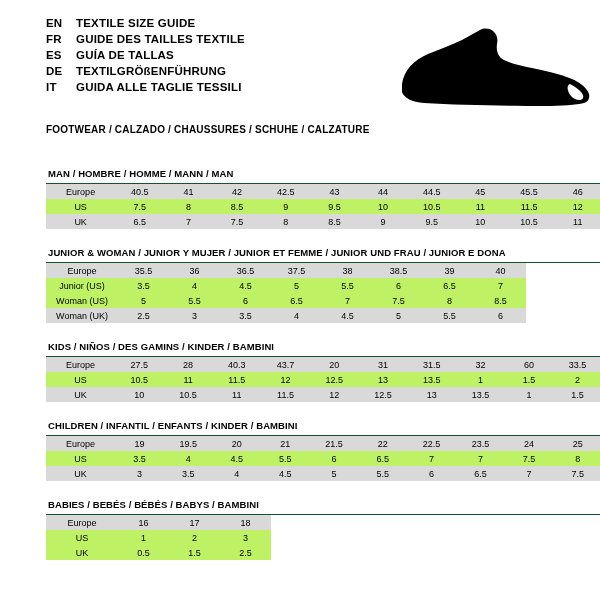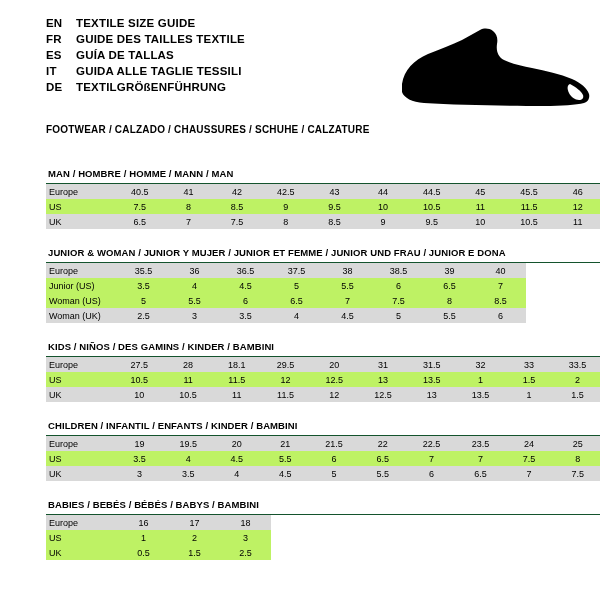--- a/index.html
+++ b/index.html
@@ -85,21 +85,21 @@
     font-size: 9px;
   }
   table.size-table td {
     height: 15px;
     padding: 0 3px;
     text-align: center;
     vertical-align: middle;
     white-space: nowrap;
   }
   table.size-table td.rowlabel {
-    text-align: left;
+    text-align: center;
     padding-left: 3px;
   }
   tr.shaded td {
     background: #d9d9d9;
   }
   tr.plain td {
     background: #bef264;
   }
   .spacer {
     height: 11px;
@@ -118,26 +118,26 @@
       </div>
       <div class="lang-row">
         <span class="lang-code">FR</span>
         <span class="lang-text">GUIDE DES TAILLES TEXTILE</span>
       </div>
       <div class="lang-row">
         <span class="lang-code">ES</span>
         <span class="lang-text">GUÍA DE TALLAS</span>
       </div>
       <div class="lang-row">
+        <span class="lang-code">DE</span>
+        <span class="lang-text">TEXTILGRÖßENFÜHRUNG</span>
+      </div>
+      <div class="lang-row">
         <span class="lang-code">IT</span>
         <span class="lang-text">GUIDA ALLE TAGLIE TESSILI</span>
-      </div>
-      <div class="lang-row">
-        <span class="lang-code">DE</span>
-        <span class="lang-text">TEXTILGRÖßENFÜHRUNG</span>
       </div>
     </div>
 
     <svg class="shoe-art" viewBox="0 0 200 84">
       <path fill="#000000" d="M8,58 C10,44 20,34 34,28 C46,23 58,19 68,14 C74,11 80,7 86,4 C90,2 95,2 99,5 C103,8 104,13 103,18 C102,25 104,31 110,34 C118,38 128,40 138,42 C152,45 166,48 178,53 C187,57 193,62 195,68 C196,72 194,76 190,77 C182,79 168,80 150,80 C112,80 64,79 30,77 C18,76 10,72 8,66 Z"></path>
       <path fill="#000000" d="M86,10 C90,14 94,19 99,22 C94,24 89,23 86,20 C84,17 84,13 86,10 Z"></path>
       <path fill="#ffffff" d="M176,58 C182,61 187,65 189,69 C190,72 188,74 185,74 C181,74 177,71 175,67 C173,63 173,59 176,58 Z"></path>
     </svg>
   </div>
 
@@ -286,27 +286,27 @@
             <col style="width:51px">
             <col style="width:51px">
             <col style="width:51px">
             <col style="width:51px">
         </colgroup>
         <tbody>
             <tr class="shaded">
           <td class="rowlabel">Europe</td>
           <td>27.5</td>
           <td>28</td>
-          <td>18.1</td>
-          <td>29.5</td>
+          <td>40.3</td>
+          <td>43.7</td>
           <td>20</td>
           <td>31</td>
           <td>31.5</td>
           <td>32</td>
-          <td>33</td>
+          <td>60</td>
           <td>33.5</td>
         </tr>
         <tr class="plain">
           <td class="rowlabel">US</td>
           <td>10.5</td>
           <td>11</td>
           <td>11.5</td>
           <td>12</td>
           <td>12.5</td>
           <td>13</td>

